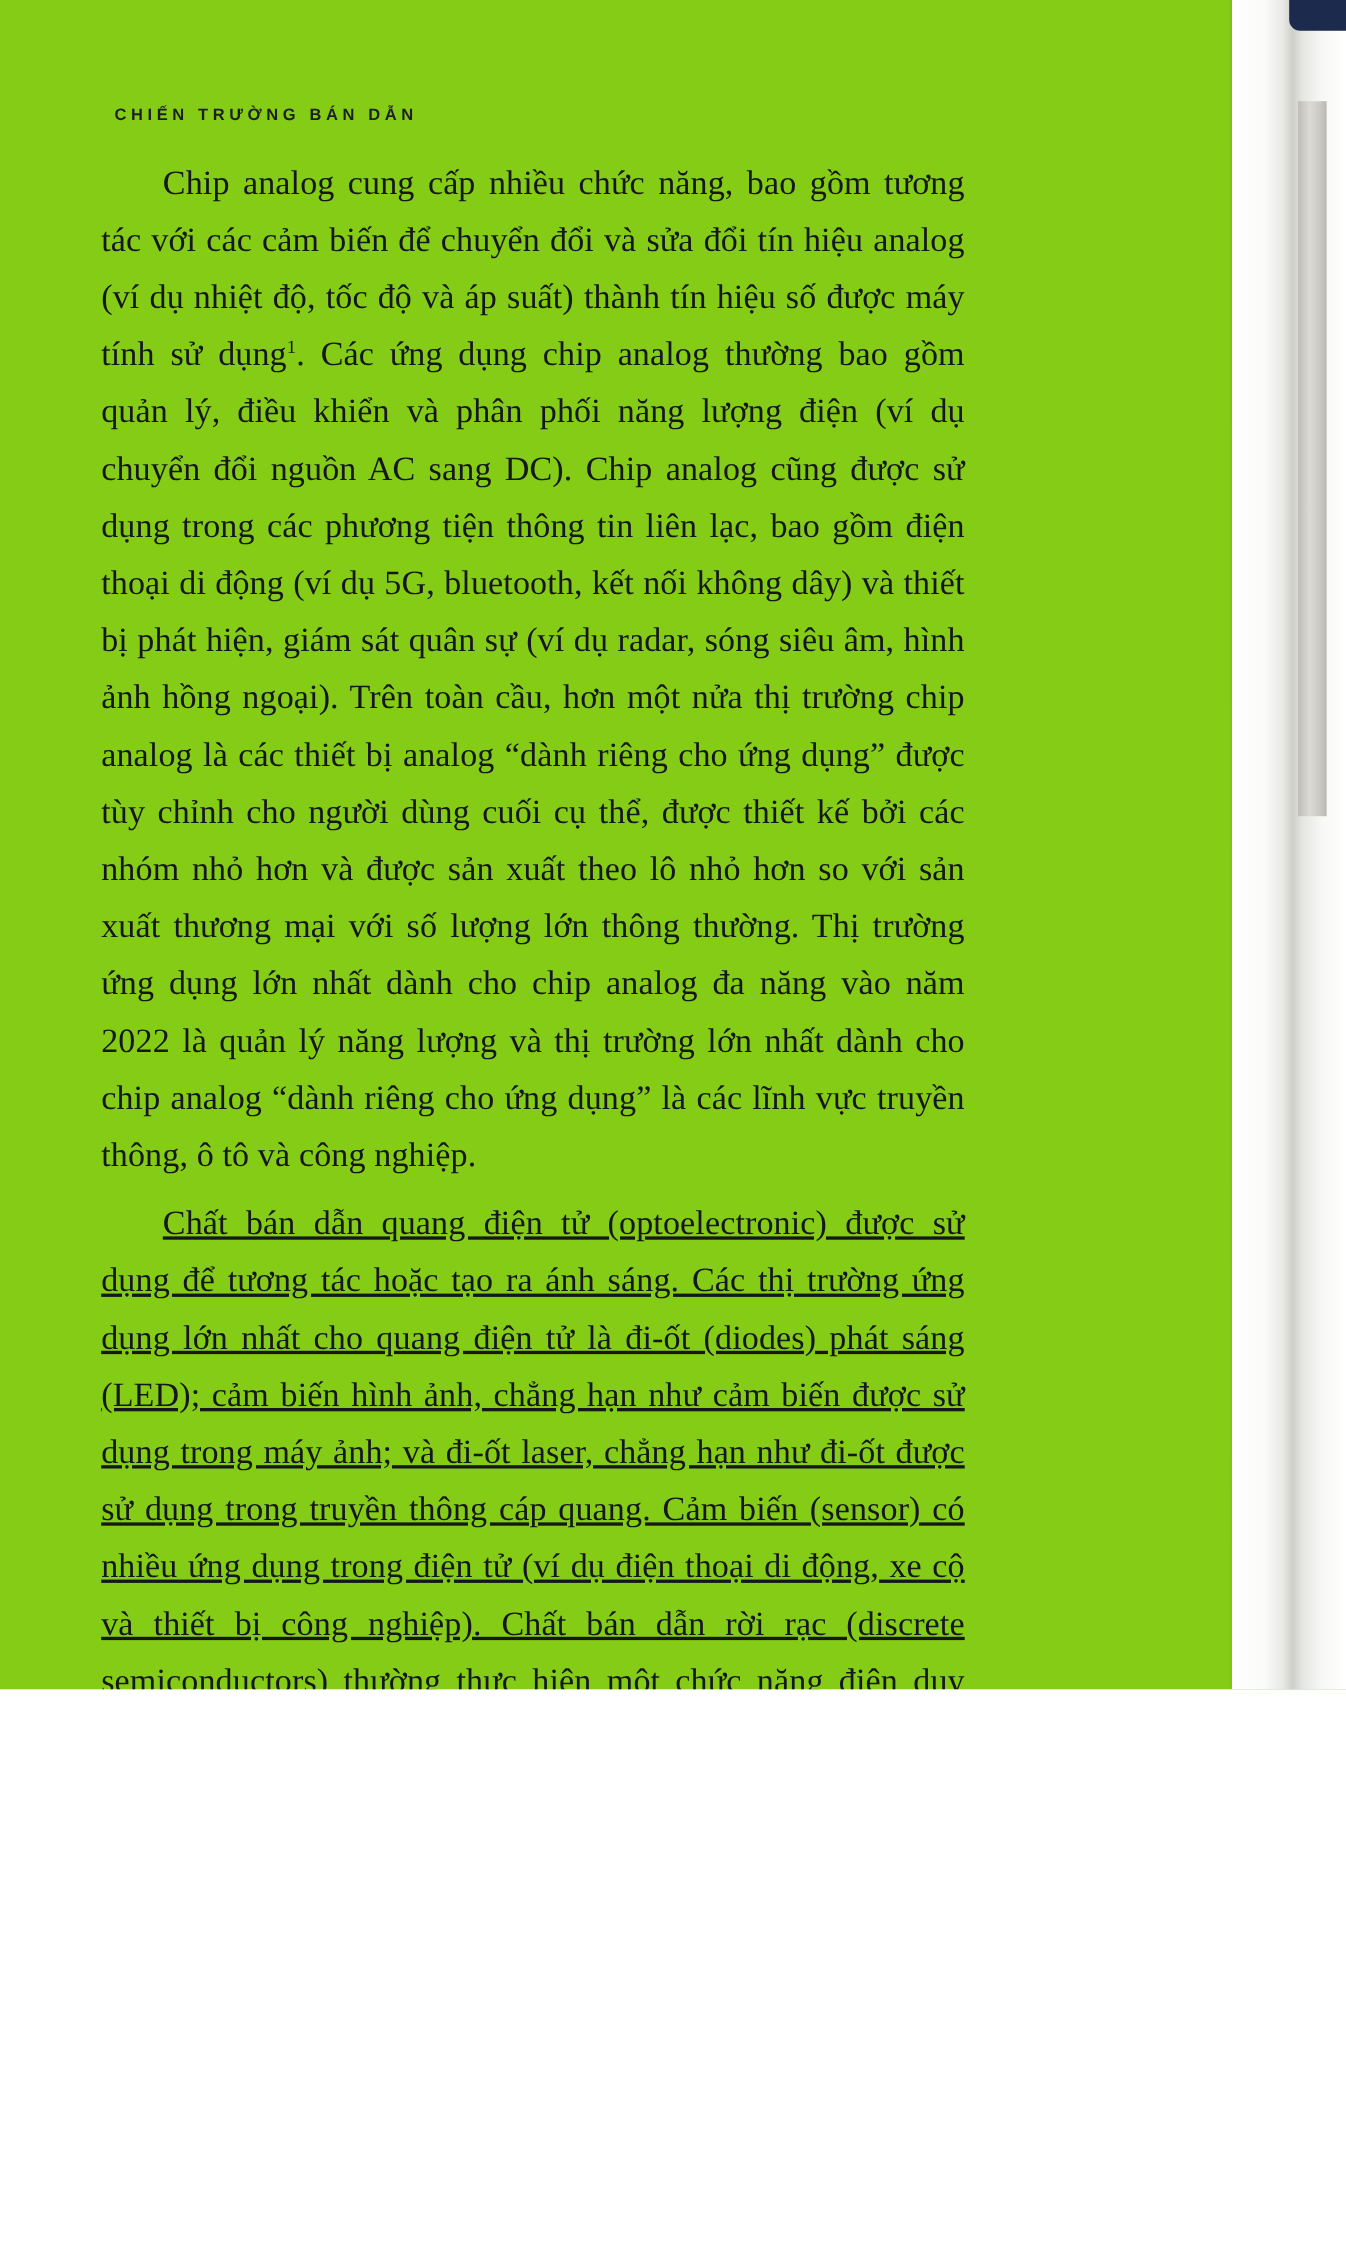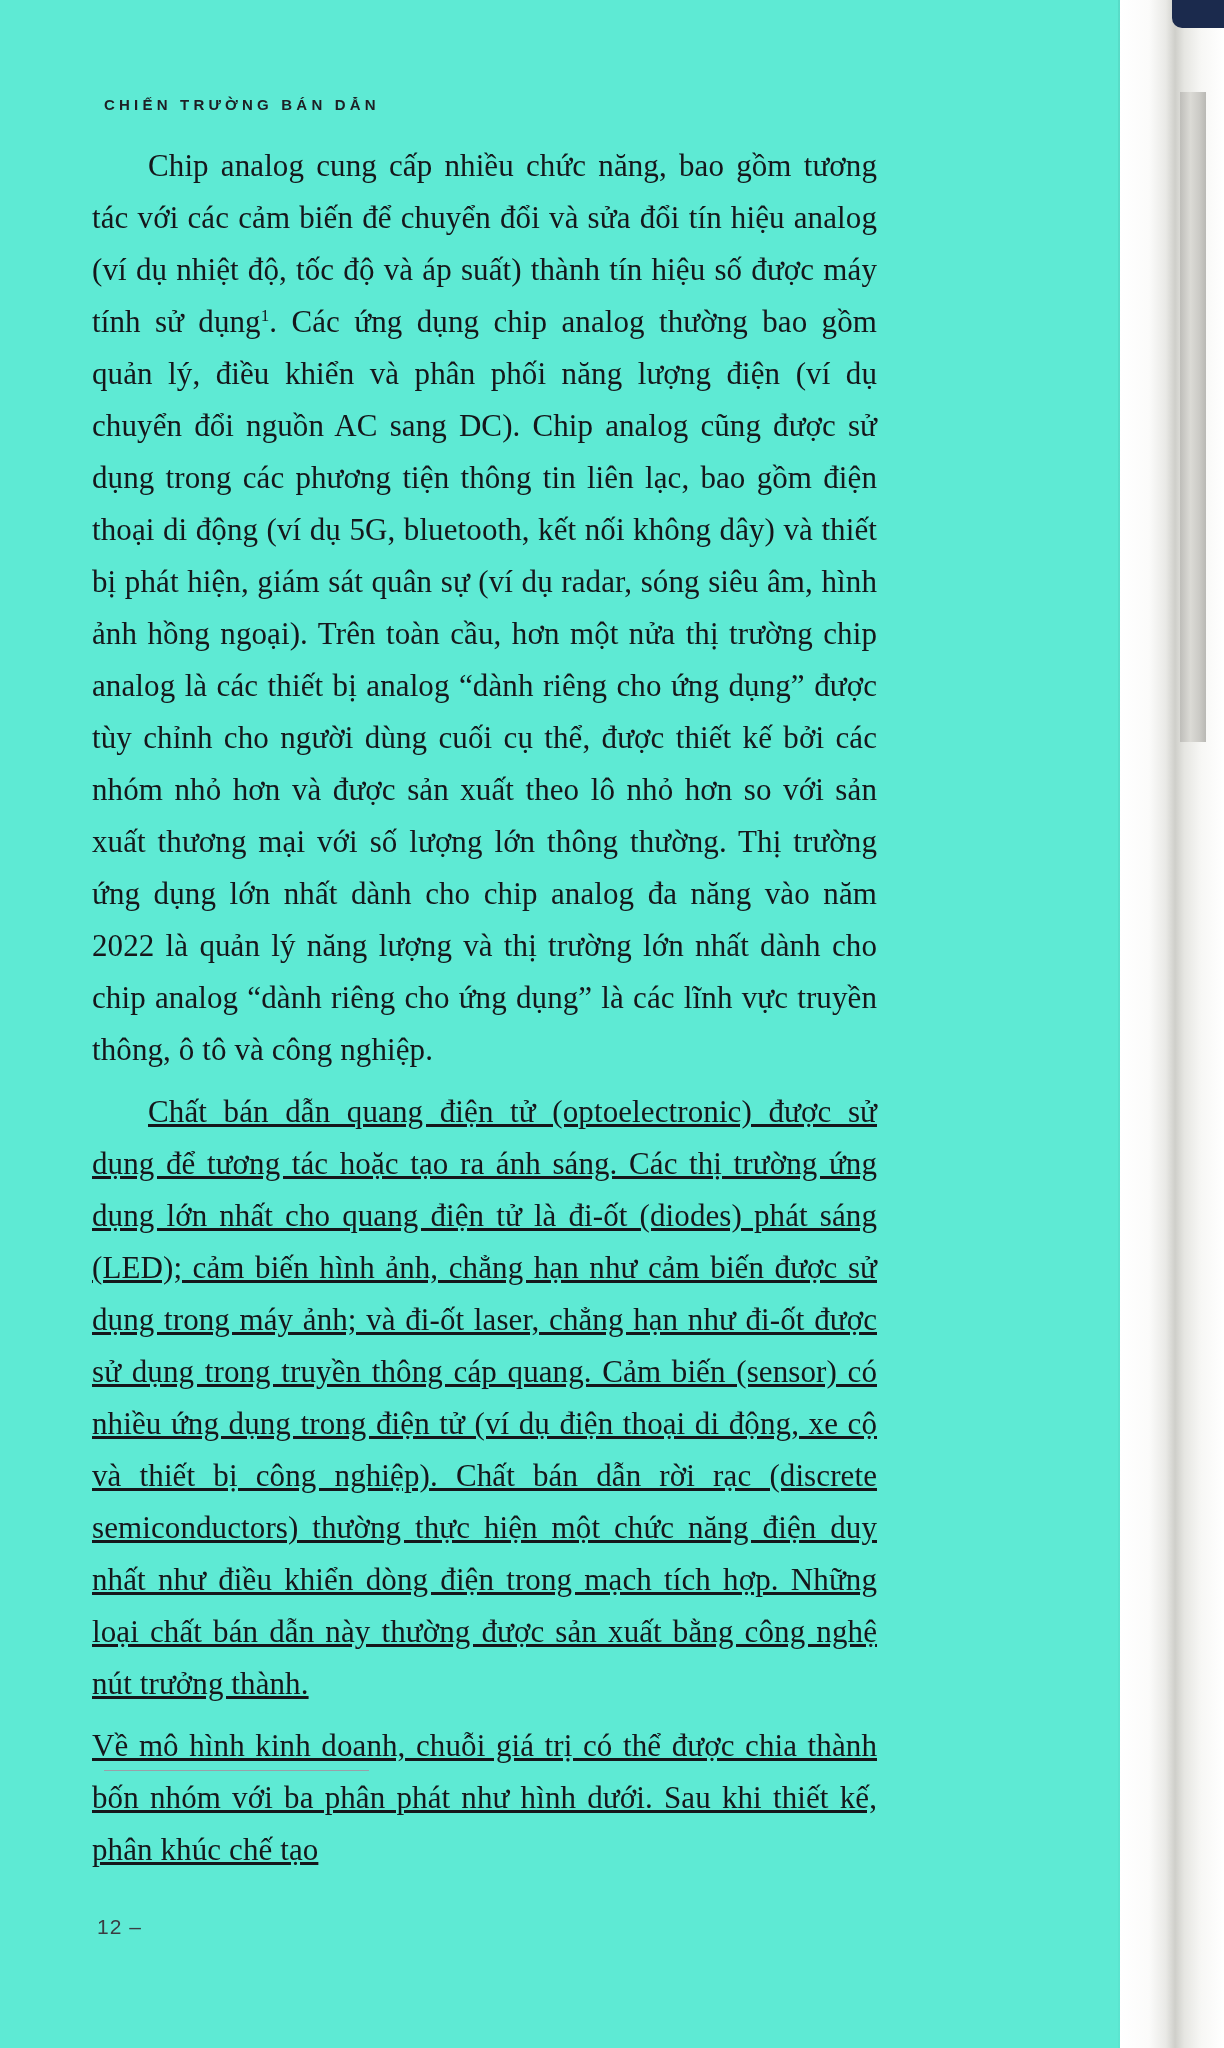--- a/index.html
+++ b/index.html
@@ -3,22 +3,22 @@
 <meta charset="utf-8">
 <style>
   html, body {
     margin: 0;
     padding: 0;
     background: #ffffff;
   }
   .page {
     position: relative;
     width: 1224px;
-    height: 2048px;
-    background: #5eead4;
+    height: 1536px;
+    background: #84cc16;
     overflow: hidden;
     font-family: "Liberation Serif", "DejaVu Serif", serif;
     color: #14161a;
   }
 
   
   .book-edge {
     position: absolute;
     top: 0;
     right: 0;

